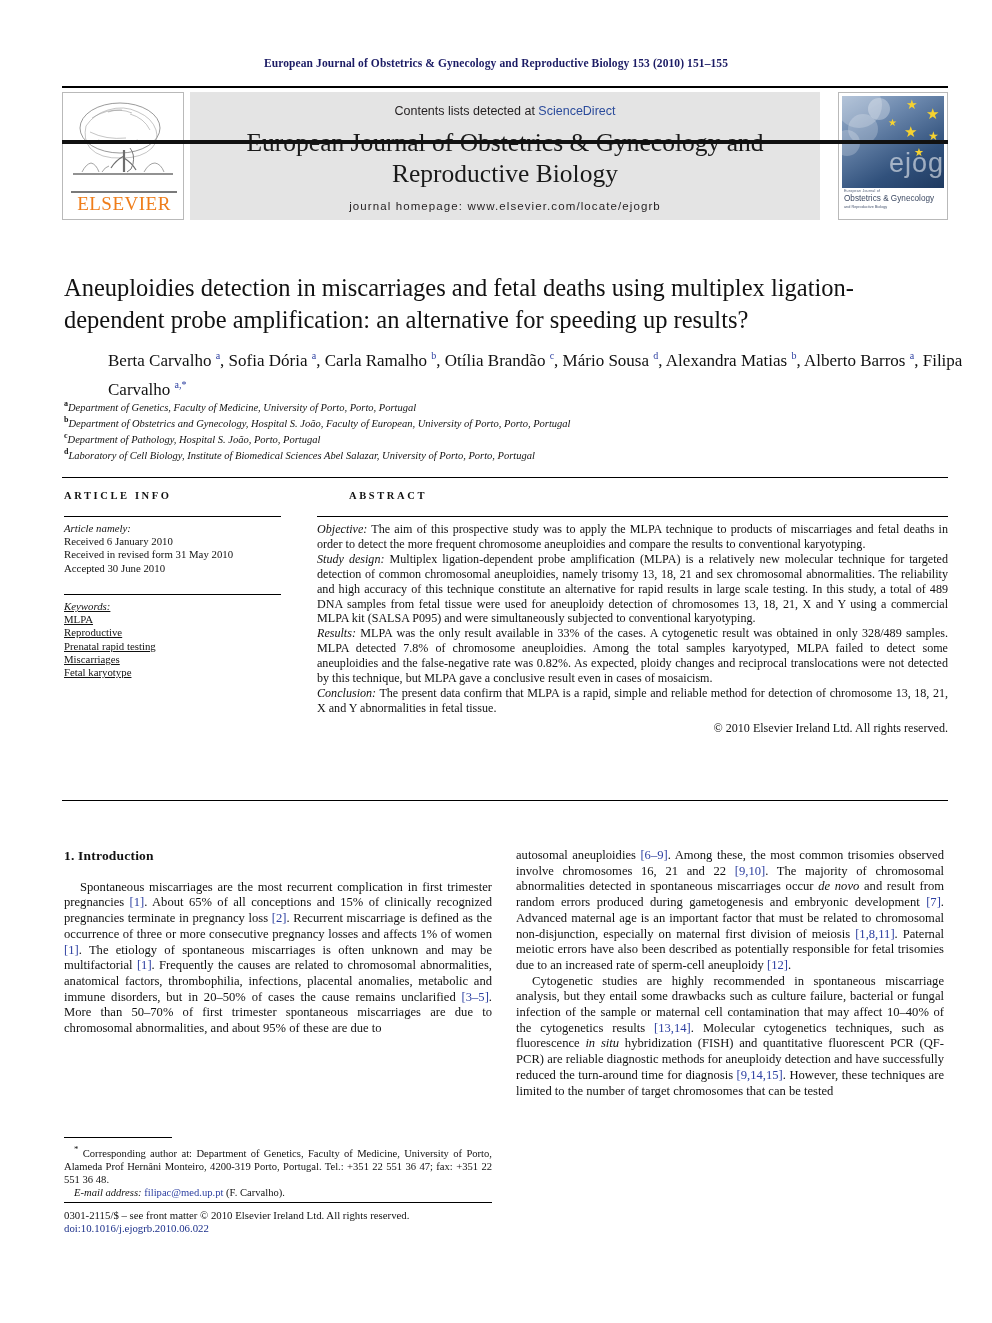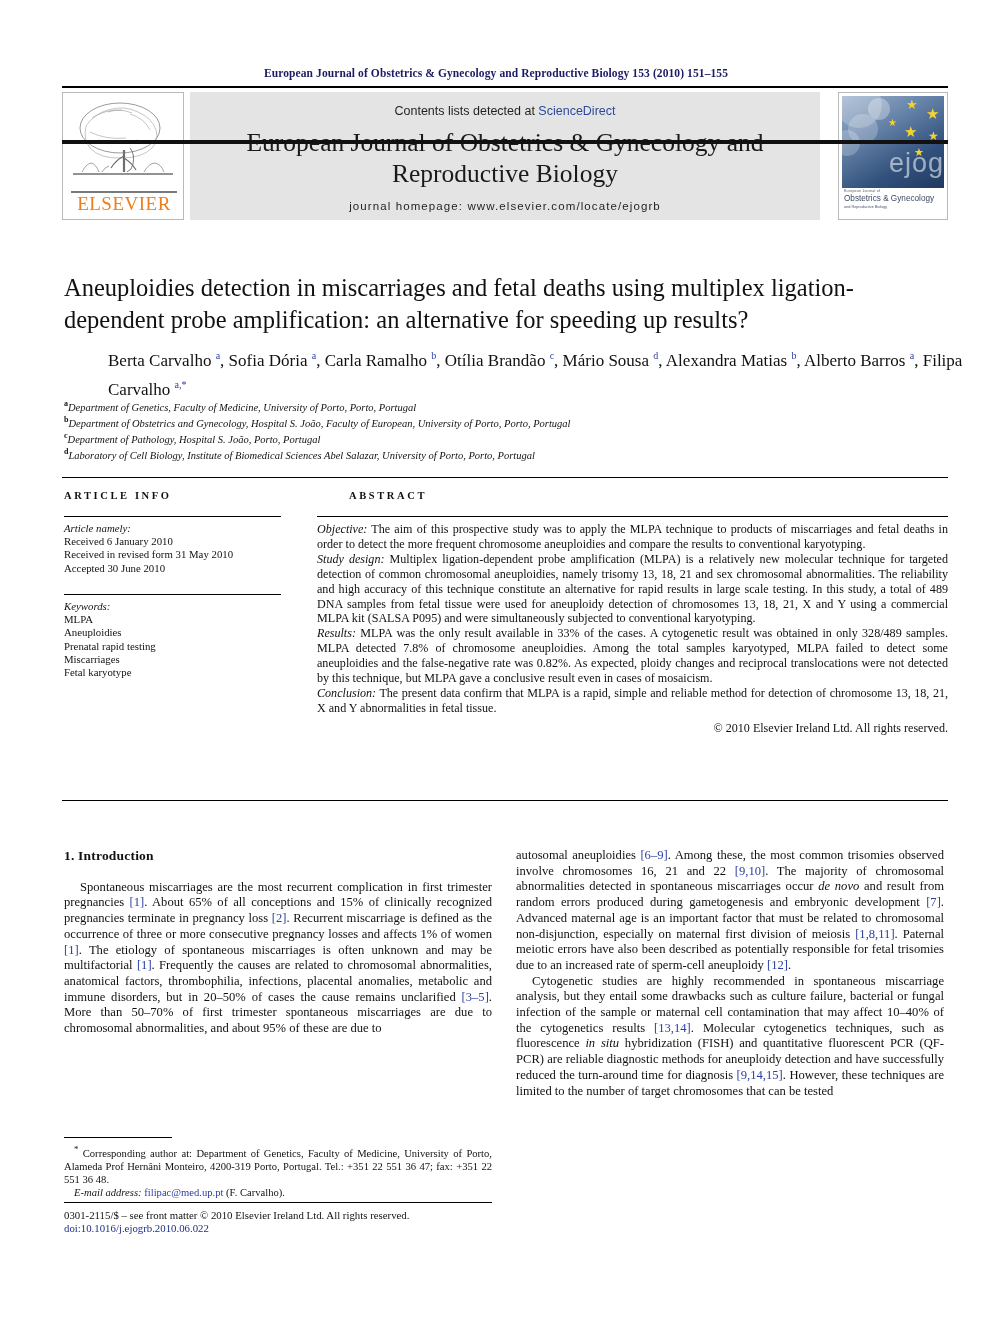--- a/index.html
+++ b/index.html
@@ -22,21 +22,20 @@
     position: absolute;
     top: 57px;
     left: 0;
     width: 992px;
     text-align: center;
     font-family: "Liberation Serif", serif;
     font-weight: bold;
     font-size: 11.5px;
     color: #1b1b64;
     letter-spacing: 0.1px;
-    margin-top: 10px;
   }
 
   
   .masthead {
     position: absolute;
     top: 86px;
     left: 62px;
     width: 886px;
     height: 136px;
   }
@@ -270,20 +269,21 @@
   .info-history .hd { font-style: italic; }
   .info-keywords {
     position: absolute;
     top: 600px;
     left: 64px;
     width: 225px;
     font-family: "Liberation Serif", serif;
     font-size: 10.8px;
     line-height: 13.2px;
     color: #111;
+    text-decoration: underline;
   }
   .info-keywords .hd { font-style: italic; }
 
   .abstract {
     position: absolute;
     top: 522px;
     left: 317px;
     width: 631px;
     font-family: "Liberation Serif", serif;
     font-size: 12.1px;
@@ -467,21 +467,21 @@
   <div class="info-history">
     <div class="hd">Article namely:</div>
     <div>Received 6 January 2010</div>
     <div>Received in revised form 31 May 2010</div>
     <div>Accepted 30 June 2010</div>
   </div>
 
   <div class="info-keywords">
     <div class="hd">Keywords:</div>
     <div>MLPA</div>
-    <div>Aneuploidies</div>
+    <div>Reproductive</div>
     <div>Prenatal rapid testing</div>
     <div>Miscarriages</div>
     <div>Fetal karyotype</div>
   </div>
 
   <div class="abstract">
     <p><span class="lead">Objective:</span><span> The aim of this prospective study was to apply the MLPA technique to products of miscarriages and fetal deaths in order to detect the more frequent chromosome aneuploidies and compare the results to conventional karyotyping.</span></p>
     <p><span class="lead">Study design:</span><span> Multiplex ligation-dependent probe amplification (MLPA) is a relatively new molecular technique for targeted detection of common chromosomal aneuploidies, namely trisomy 13, 18, 21 and sex chromosomal abnormalities. The reliability and high accuracy of this technique constitute an alternative for rapid results in large scale testing. In this study, a total of 489 DNA samples from fetal tissue were used for aneuploidy detection of chromosomes 13, 18, 21, X and Y using a commercial MLPA kit (SALSA P095) and were simultaneously subjected to conventional karyotyping.</span></p>
     <p><span class="lead">Results:</span><span> MLPA was the only result available in 33% of the cases. A cytogenetic result was obtained in only 328/489 samples. MLPA detected 7.8% of chromosome aneuploidies. Among the total samples karyotyped, MLPA failed to detect some aneuploidies and the false-negative rate was 0.82%. As expected, ploidy changes and reciprocal translocations were not detected by this technique, but MLPA gave a conclusive result even in cases of mosaicism.</span></p>
     <p><span class="lead">Conclusion:</span><span> The present data confirm that MLPA is a rapid, simple and reliable method for detection of chromosome 13, 18, 21, X and Y abnormalities in fetal tissue.</span></p>

